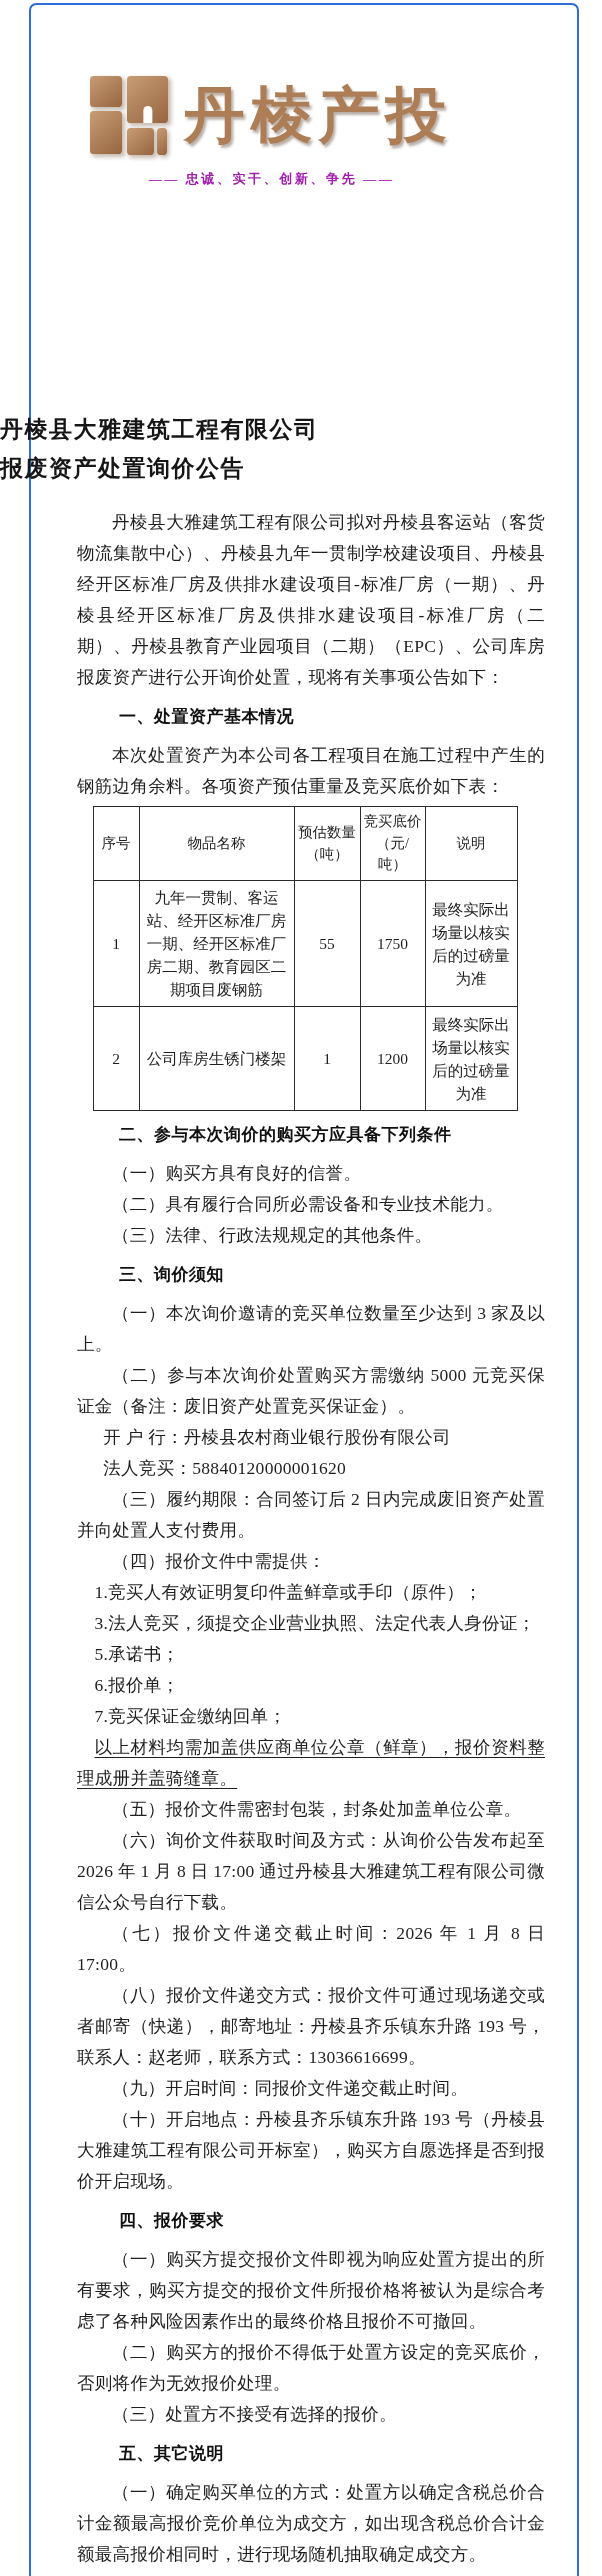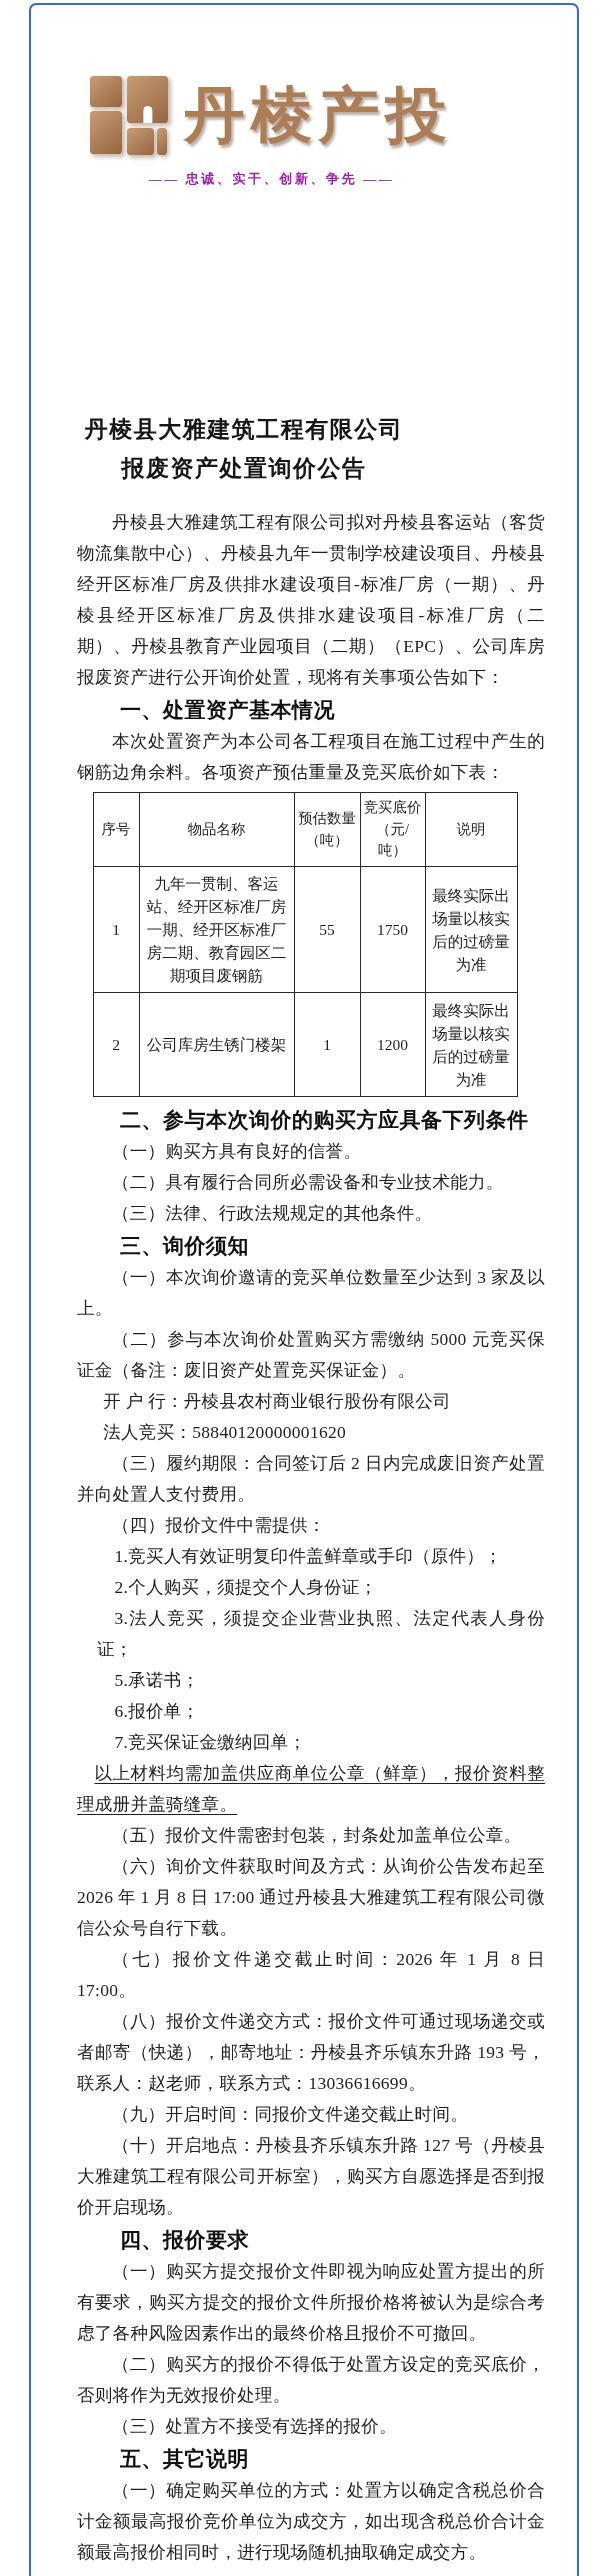--- a/index.html
+++ b/index.html
@@ -26,33 +26,33 @@
   .tile.t5{left:67px;top:52px;width:9.8px;height:27px;}
   .door{position:absolute;left:50%;bottom:0;transform:translateX(-50%);width:9.3px;height:17.5px;background:#fff;border-radius:4.6px 4.6px 0 0;}
   .logo-wordmark{
     font-size:61px;font-weight:bold;color:#ad7d55;letter-spacing:6.2px;line-height:1;
     text-shadow:2.1px 2.6px 2.6px rgba(70,45,25,.38);white-space:nowrap;
   }
   .logo-tagline{
     margin-top:15.5px;font-size:13px;font-weight:bold;color:#a21caf;letter-spacing:2.6px;white-space:nowrap;
   }
   
-  .title-block{position:absolute;top:410px;left:0;width:488px;text-align:center;
+  .title-block{position:absolute;top:410px;left:0;width:488px;
     font-size:23px;font-weight:bold;line-height:39px;letter-spacing:1.5px;color:#161616;}
   
   .doc{
     position:absolute;top:507px;left:77px;width:468px;
     font-size:17.5px;line-height:31px;letter-spacing:0.3px;text-align:justify;color:#1f1f1f;
   }
   .doc p{margin:0;text-indent:2em;}
-  .doc p.num{text-indent:1em;margin-left:20px;}
+  .doc p.num{text-indent:1em;}
   .doc p.bank{text-indent:1.5em;}
   .doc p.ul{text-indent:1em;text-decoration:underline;text-underline-offset:3.6px;text-decoration-thickness:1px;}
   .doc h2{
-    margin:1px;font-size:21px;line-height:31px;text-indent:2em;font-weight:bold;
+    margin:8px;font-size:17px;line-height:31px;text-indent:2em;font-weight:bold;
     font-family:"Liberation Sans","DejaVu Sans",sans-serif;letter-spacing:0.5px;color:#111;
   }
   
   table.assets{border-collapse:collapse;margin:4.1px 0 7.2px 15.5px;width:424px;table-layout:fixed;}
   table.assets th,table.assets td{
     border:1px solid #2b2b2b;text-align:center;vertical-align:middle;
     font-weight:normal;letter-spacing:0;
   }
   table.assets th{font-size:14.4px;line-height:21.6px;padding:4.1px 2.1px;height:48px;}
   table.assets td{font-size:15.5px;line-height:23px;padding:5.2px 4.1px;}
@@ -130,32 +130,31 @@
   <p>（三）法律、行政法规规定的其他条件。</p>
 
   <h2>三、询价须知</h2>
   <p>（一）本次询价邀请的竞买单位数量至少达到 3 家及以上。</p>
   <p>（二）参与本次询价处置购买方需缴纳 5000 元竞买保证金（备注：废旧资产处置竞买保证金）。</p>
   <p class="bank">开 户 行：丹棱县农村商业银行股份有限公司</p>
   <p class="bank">法人竞买：58840120000001620</p>
   <p>（三）履约期限：合同签订后 2 日内完成废旧资产处置并向处置人支付费用。</p>
   <p>（四）报价文件中需提供：</p>
   <p class="num">1.竞买人有效证明复印件盖鲜章或手印（原件）；</p>
-  <p class="num">2.个人购买，须提交个人身份证；</p>
   <p class="num">3.法人竞买，须提交企业营业执照、法定代表人身份证；</p>
   <p class="num">5.承诺书；</p>
   <p class="num">6.报价单；</p>
   <p class="num">7.竞买保证金缴纳回单；</p>
   <p class="ul">以上材料均需加盖供应商单位公章（鲜章），报价资料整理成册并盖骑缝章。</p>
   <p>（五）报价文件需密封包装，封条处加盖单位公章。</p>
   <p>（六）询价文件获取时间及方式：从询价公告发布起至 2026 年 1 月 8 日 17:00 通过丹棱县大雅建筑工程有限公司微信公众号自行下载。</p>
   <p>（七）报价文件递交截止时间：2026 年 1 月 8 日 17:00。</p>
   <p>（八）报价文件递交方式：报价文件可通过现场递交或者邮寄（快递），邮寄地址：丹棱县齐乐镇东升路 193 号，联系人：赵老师，联系方式：13036616699。</p>
   <p>（九）开启时间：同报价文件递交截止时间。</p>
-  <p>（十）开启地点：丹棱县齐乐镇东升路 127 号（丹棱县大雅建筑工程有限公司开标室），购买方自愿选择是否到报价开启现场。</p>
+  <p>（十）开启地点：丹棱县齐乐镇东升路 193 号（丹棱县大雅建筑工程有限公司开标室），购买方自愿选择是否到报价开启现场。</p>
 
   <h2>四、报价要求</h2>
   <p>（一）购买方提交报价文件即视为响应处置方提出的所有要求，购买方提交的报价文件所报价格将被认为是综合考虑了各种风险因素作出的最终价格且报价不可撤回。</p>
   <p>（二）购买方的报价不得低于处置方设定的竞买底价，否则将作为无效报价处理。</p>
   <p>（三）处置方不接受有选择的报价。</p>
 
   <h2>五、其它说明</h2>
   <p>（一）确定购买单位的方式：处置方以确定含税总价合计金额最高报价竞价单位为成交方，如出现含税总价合计金额最高报价相同时，进行现场随机抽取确定成交方。</p>
 
 </div>

